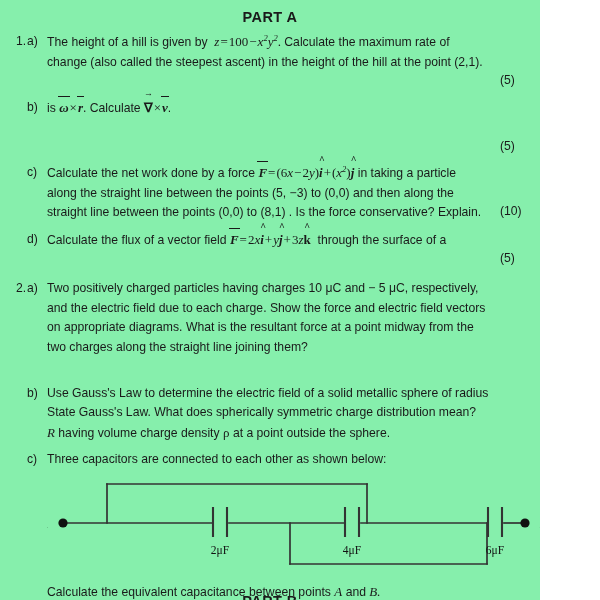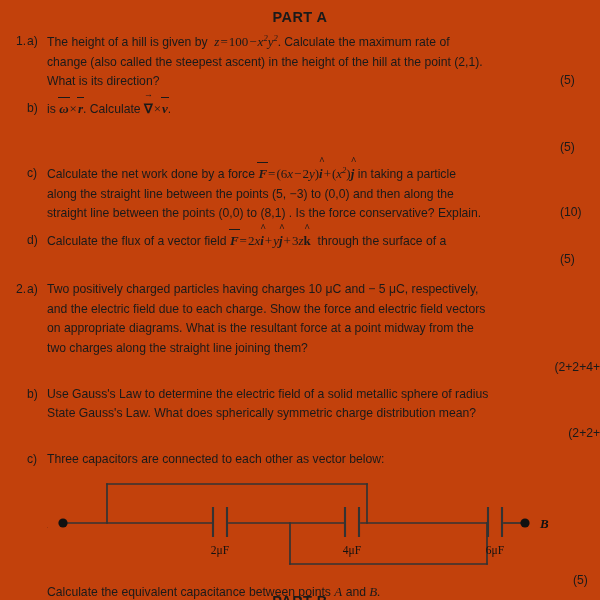--- a/index.html
+++ b/index.html
@@ -6,23 +6,23 @@
     margin: 0;
     padding: 0;
     background: #ffffff;
   }
   body {
     font-family: "Liberation Sans", sans-serif;
     color: #1a1a1a;
   }
   #page {
     position: relative;
-    width: 600px;
+    width: 540px;
     height: 600px;
-    background: #c2410c;
+    background: #86efac;
     overflow: hidden;
   }
 
   
   .part-heading {
     text-align: center;
     font-weight: bold;
     font-size: 14.5px;
     letter-spacing: 0.4px;
     padding-top: 9px;
@@ -188,21 +188,20 @@
   <div class="qblock">
     <div class="qnum">1.</div>
     <div class="parts">
 
       <div class="part-row">
         <div class="plabel">a)</div>
         <div class="ptext">
           <p><span>The height of a hill is given by</span>&nbsp;
             <span class="mi">z</span><span class="mop">=</span><span class="mn">100</span><span class="mop">−</span><span class="mi">x</span><sup class="mexp">2</sup><span class="mi">y</span><sup class="mexp">2</sup><span class="mn">.</span>&nbsp;<span>Calculate the maximum rate of</span></p>
           <p>change (also called the steepest ascent) in the height of the hill at the point (2,1).</p>
-          <p>What is its direction?</p>
         </div>
         <div class="marks-col">
           <div style="height:39px"></div>
           <span>(5)</span>
         </div>
       </div>
 
       <div class="part-row">
         <div class="plabel">b)</div>
         <div class="ptext">
@@ -258,31 +257,32 @@
           <div style="height:78px"></div>
           <span>(2+2+4+2)</span>
         </div>
       </div>
 
       <div class="part-row">
         <div class="plabel">b)</div>
         <div class="ptext">
           <p>Use Gauss's Law to determine the electric field of a solid metallic sphere of radius</p>
           <p>State Gauss's Law.  What does spherically symmetric charge distribution mean?</p>
+          <p><span class="mi">R</span>&nbsp;<span>having volume charge density</span>&nbsp;<span class="greek">ρ</span>&nbsp;<span>at a point outside the sphere.</span></p>
         </div>
         <div class="marks-col wide">
           <div style="height:39px"></div>
           <span>(2+2+6)</span>
         </div>
       </div>
 
       <div class="part-row" style="margin-bottom:0;">
         <div class="plabel">c)</div>
         <div class="ptext">
-          <p>Three capacitors are connected to each other as vector below:</p>
+          <p>Three capacitors are connected to each other as shown below:</p>
 
           <div class="circuit-wrap">
             <svg width="520" height="100" viewBox="0 0 520 100">
               <g stroke="#333333" stroke-width="1.7" fill="none" stroke-linecap="square">
 
                 <line x1="16" y1="49" x2="165" y2="49"></line>
                 <line x1="182" y1="49" x2="297" y2="49"></line>
                 <line x1="314" y1="49" x2="440" y2="49"></line>
                 <line x1="457" y1="49" x2="478" y2="49"></line>
 

